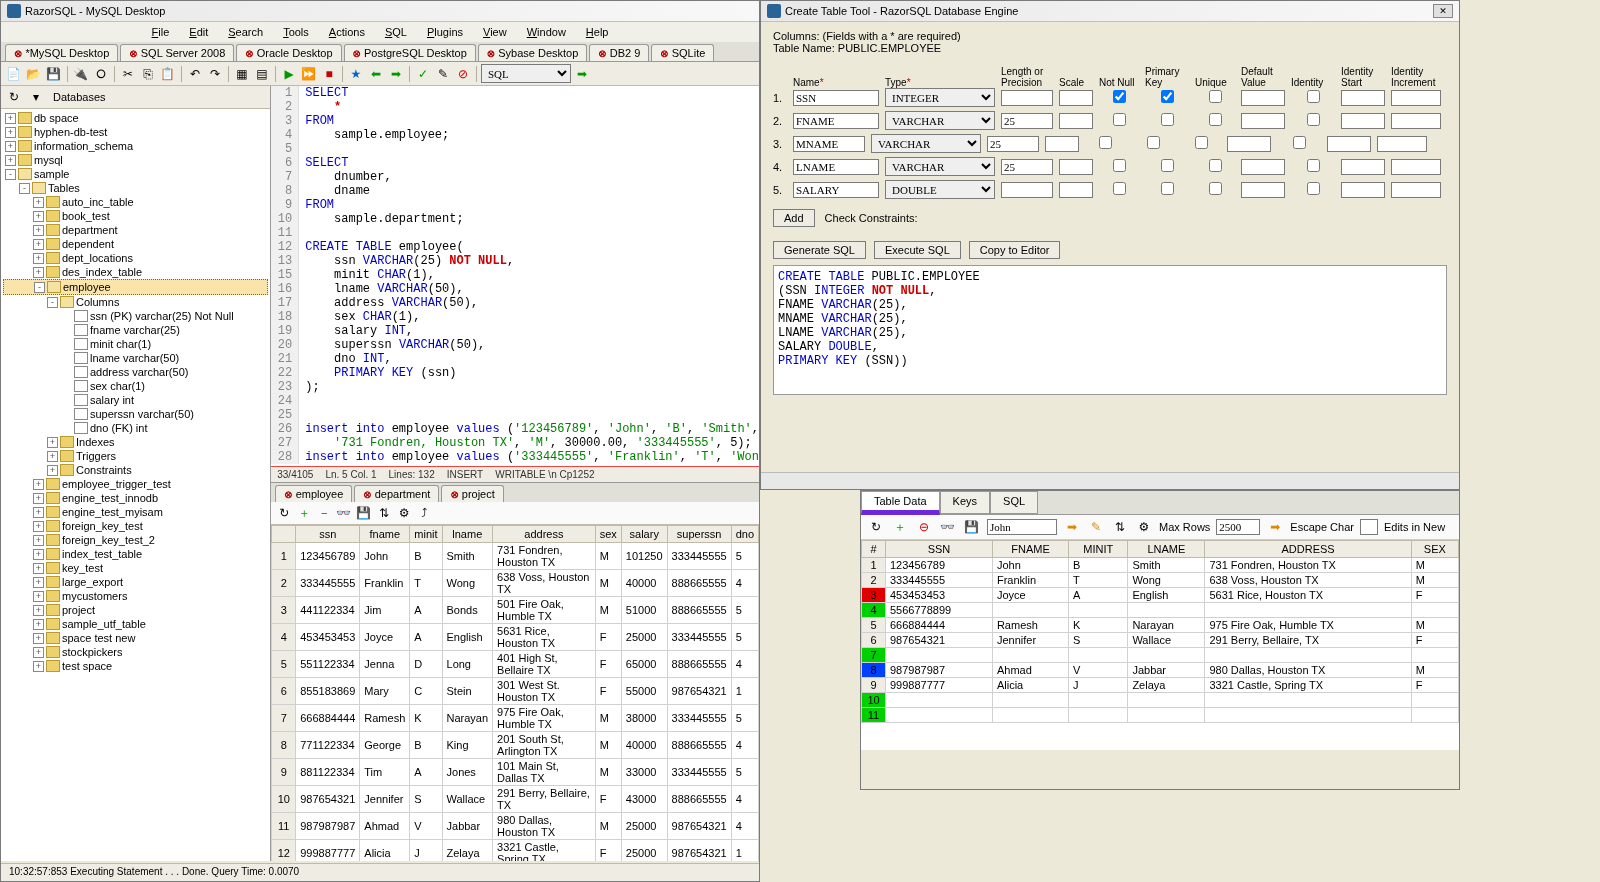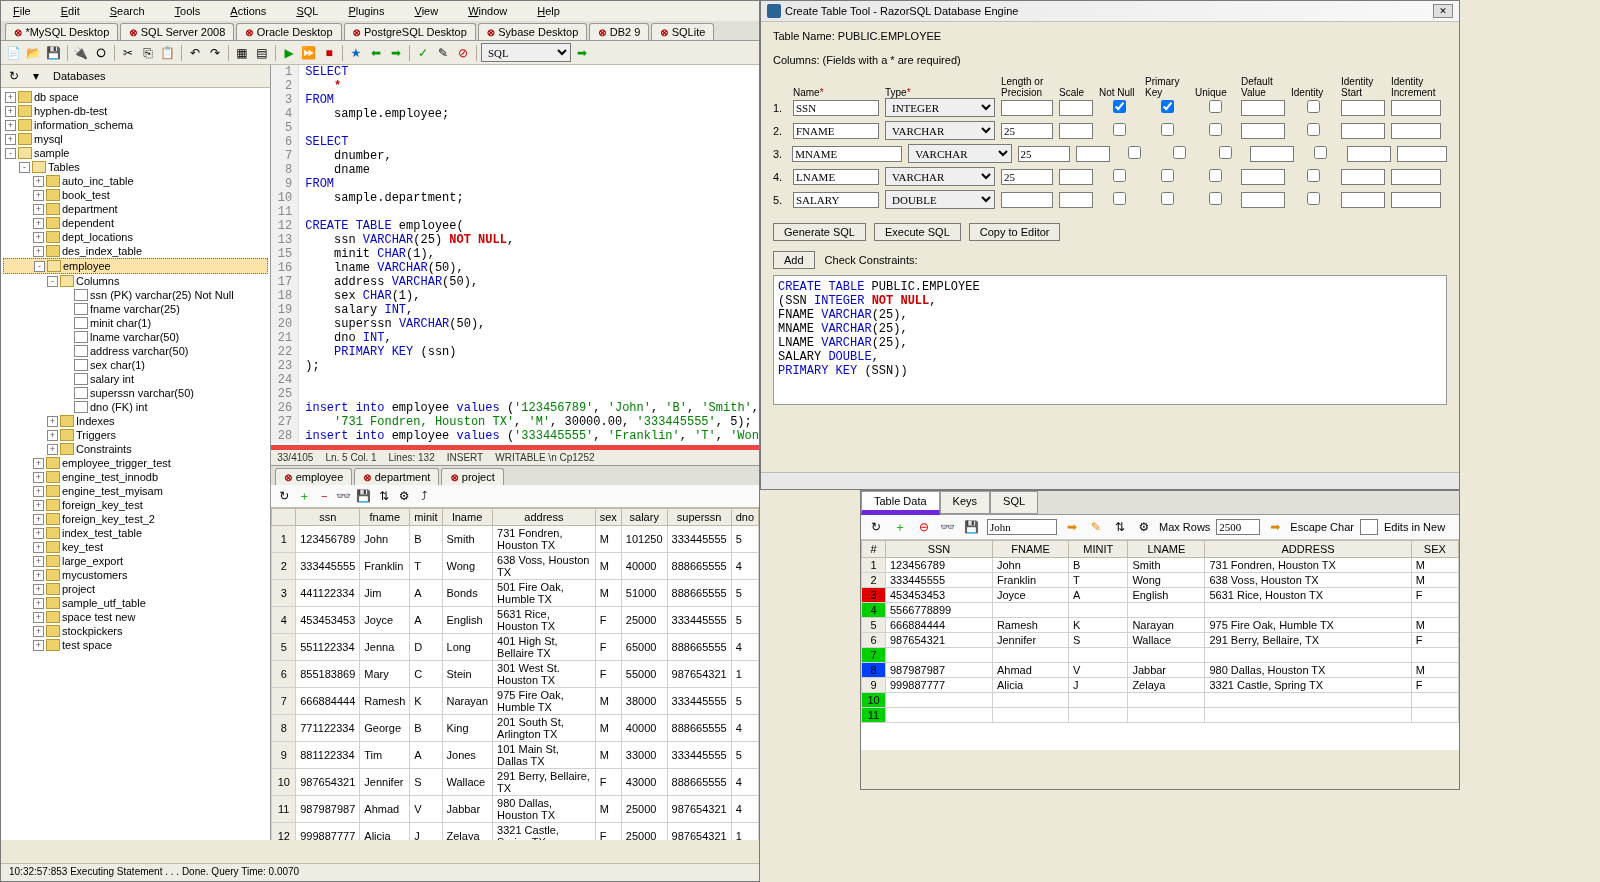--- a/index.html
+++ b/index.html
@@ -18,21 +18,21 @@
   padding: 3px 6px;
   font-size: 11px;
   border-bottom: 1px solid #c0c0c0;
   display: flex;
   align-items: center;
   gap: 4px;
 }
 .titlebar .t-icon { width: 14px; height: 14px; background: #2a6496; border-radius: 2px; display: inline-block; flex-shrink: 0; }
 .titlebar .spacer { flex: 1; }
 .win-btn { width: 20px; height: 14px; border: 1px solid #888; background: #e0e0e0; font-size: 9px; text-align: center; line-height: 12px; cursor: pointer; }
-.menubar { background: #f0f0e8; padding: 2px 4px; display: flex; gap: 14px; font-size: 11px; }
+.menubar { background: #f0f0e8; padding: 2px 4px; display: flex; gap: 4px; font-size: 11px; justify-content: center; }
 .menubar span { padding: 2px 8px; cursor: pointer; }
 .menubar span u { text-decoration: underline; }
 .tabbar { background: #e0e0d8; padding: 2px 4px 0 4px; display: flex; gap: 2px; border-bottom: 1px solid #999; }
 .tab { background: #f0f0e8; border: 1px solid #999; border-bottom: none; padding: 2px 8px; font-size: 11px; cursor: pointer; border-radius: 3px 3px 0 0; display: flex; align-items: center; gap: 3px; }
 .tab .x { color: #b00000; font-weight: bold; font-size: 10px; }
 .toolbar { background: #efece3; padding: 2px 4px; display: flex; gap: 2px; align-items: center; border-bottom: 1px solid #c0bba8; }
 .tbtn { width: 18px; height: 18px; border: none; background: transparent; cursor: pointer; display: inline-flex; align-items: center; justify-content: center; font-size: 12px; }
 .toolbar .sep { width: 1px; height: 16px; background: #b0ad9c; margin: 0 2px; }
 .main-left { position: absolute; left: 0; top: 0; width: 760px; height: 882px; border: 1px solid #7a7a7a; background: #ece9d8; }
 .content-split { display: flex; height: calc(100% - 105px); }
@@ -50,21 +50,21 @@
 .ico-col { background: #fff; border: 1px solid #888; }
 .ind0{padding-left:2px}.ind1{padding-left:16px}.ind2{padding-left:30px}.ind3{padding-left:44px}.ind4{padding-left:58px}
 .editor-area { flex: 1; display: flex; flex-direction: column; }
 .code { background: #fff; font-family: 'Courier New', monospace; font-size: 12px; overflow: auto; }
 .code-line { display: flex; }
 .gutter { width: 28px; text-align: right; padding-right: 6px; color: #888; background: #f0f0f0; border-right: 1px solid #ddd; user-select: none; flex-shrink: 0; }
 .code-txt { padding-left: 6px; white-space: pre; }
 .kw-blue { color: #0000cc; font-weight: normal; }
 .kw-red { color: #cc0000; font-weight: bold; }
 .kw-green { color: #008000; }
-.statusbar { background: #efece3; border-top: 5px solid #ef4444; padding: 2px 6px; font-size: 10px; display: flex; gap: 12px; color: #333; }
+.statusbar { background: #efece3; border-top: 1px solid #ef4444; padding: 2px 6px; font-size: 10px; display: flex; gap: 12px; color: #333; }
 .res-tabs { background: #e0e0d8; display: flex; gap: 2px; padding: 2px 4px 0 4px; border-top: 1px solid #999; }
 .grid { background: #fff; overflow: auto; }
 .grid table { border-collapse: collapse; width: 100%; font-size: 11px; }
 .grid th { background: #efece3; border: 1px solid #c0bba8; padding: 2px 4px; text-align: center; font-weight: normal; }
 .grid td { border: 1px solid #d0d0d0; padding: 1px 4px; }
 .grid .rownum { background: #efece3; text-align: center; width: 24px; }
 .create-table { position: absolute; left: 760px; top: 0; width: 700px; height: 490px; }
 .ct-body { padding: 8px 12px; font-size: 11px; }
 .ct-row { display: flex; align-items: center; gap: 6px; margin-bottom: 4px; }
 .ct-input { border: 1px solid #7a7a7a; padding: 1px 2px; font-size: 11px; font-family: Tahoma; }
@@ -83,20 +83,24 @@
 .et-grid td.red { background: #e00000; }
 .et-grid td.blue { background: #0040ff; }
 select.ct-input { height: 19px; }
 .red-star { color: #c00000; }
 .bottom-status { position: absolute; bottom: 0; left: 0; right: 0; height: 18px; background: #efece3; border-top: 1px solid #c0bba8; padding: 2px 8px; font-size: 10px; }
 </style>
 </head>
 <body>
 
 <div class="main-left">
+  <div class="titlebar">
+    <span class="t-icon"></span>
+    <span>RazorSQL - MySQL Desktop</span>
+  </div>
   <div class="menubar" id="main-menu">
       <span><u>F</u>ile</span>
       <span><u>E</u>dit</span>
       <span><u>S</u>earch</span>
       <span><u>T</u>ools</span>
       <span><u>A</u>ctions</span>
       <span><u>S</u>QL</span>
       <span><u>P</u>lugins</span>
       <span><u>V</u>iew</span>
       <span><u>W</u>indow</span>
@@ -686,25 +690,25 @@
 </div>
 
 <div class="win create-table">
   <div class="titlebar">
     <span class="t-icon"></span>
     <span>Create Table Tool - RazorSQL Database Engine</span>
     <span class="spacer"></span>
     <span class="win-btn">✕</span>
   </div>
   <div class="ct-body">
+    <div><span>Columns: (Fields with a * are required)</span></div>
     <div style="margin-bottom:12px">
       <span>Table Name:</span>
       <span>PUBLIC.EMPLOYEE</span>
     </div>
-    <div><span>Columns: (Fields with a * are required)</span></div>
     <div class="ct-cols-hdr" id="ct-headers">
         <div style="width:14px"></div>
         <div style="width:86px">Name<span class="red-star">*</span></div>
         <div style="width:110px">Type<span class="red-star">*</span></div>
         <div style="width:52px">Length or Precision</div>
         <div style="width:34px">Scale</div>
         <div style="width:40px">Not Null</div>
         <div style="width:44px">Primary Key</div>
         <div style="width:40px">Unique</div>
         <div style="width:44px">Default Value</div>
@@ -736,21 +740,21 @@
     <div style="width:40px;text-align:center"><input type="checkbox" class="ct-chk" style=""></div>
     <div style="width:44px;text-align:center"><input type="checkbox" class="ct-chk" style=""></div>
     <div style="width:40px;text-align:center"><input type="checkbox" class="ct-chk" style=""></div>
     <input class="ct-input" style="width: 44px;">
     <div style="width:44px;text-align:center"><input type="checkbox" class="ct-chk" style=""></div>
     <input class="ct-input" style="width: 44px;">
     <input class="ct-input" style="width: 50px;">
   </div>
         <div class="ct-row">
     <span style="width:14px">3.</span>
-    <input class="ct-input" style="width: 110px;" value="MNAME">
+    <input class="ct-input" style="width: 72px;" value="MNAME">
     <select class="ct-input" style="width:110px"><option>VARCHAR</option></select>
     <input class="ct-input" style="width: 52px;" value="25">
     <input class="ct-input" style="width: 34px;">
     <div style="width:40px;text-align:center"><input type="checkbox" class="ct-chk" style=""></div>
     <div style="width:44px;text-align:center"><input type="checkbox" class="ct-chk" style=""></div>
     <div style="width:40px;text-align:center"><input type="checkbox" class="ct-chk" style=""></div>
     <input class="ct-input" style="width: 44px;">
     <div style="width:44px;text-align:center"><input type="checkbox" class="ct-chk" style=""></div>
     <input class="ct-input" style="width: 44px;">
     <input class="ct-input" style="width: 50px;">
@@ -777,28 +781,28 @@
     <input class="ct-input" style="width: 34px;">
     <div style="width:40px;text-align:center"><input type="checkbox" class="ct-chk" style=""></div>
     <div style="width:44px;text-align:center"><input type="checkbox" class="ct-chk" style=""></div>
     <div style="width:40px;text-align:center"><input type="checkbox" class="ct-chk" style=""></div>
     <input class="ct-input" style="width: 44px;">
     <div style="width:44px;text-align:center"><input type="checkbox" class="ct-chk" style=""></div>
     <input class="ct-input" style="width: 44px;">
     <input class="ct-input" style="width: 50px;">
   </div>
       </div>
+    <div style="margin-top:10px;display:flex;gap:10px;align-items:center">
+      <button class="ct-btn">Add</button>
+      <span>Check Constraints:</span>
+    </div>
     <div style="margin-top:14px;display:flex;gap:8px">
       <button class="ct-btn">Generate SQL</button>
       <button class="ct-btn">Execute SQL</button>
       <button class="ct-btn">Copy to Editor</button>
-    </div>
-    <div style="margin-top:10px;display:flex;gap:10px;align-items:center">
-      <button class="ct-btn">Add</button>
-      <span>Check Constraints:</span>
     </div>
     <div class="ct-sql" id="ct-sql"><span class="kw-blue">CREATE TABLE</span> PUBLIC.EMPLOYEE
 (SSN <span class="kw-blue">INTEGER</span> <span class="kw-red">NOT NULL</span>,
 FNAME <span class="kw-blue">VARCHAR</span>(25),
 MNAME <span class="kw-blue">VARCHAR</span>(25),
 LNAME <span class="kw-blue">VARCHAR</span>(25),
 SALARY <span class="kw-blue">DOUBLE</span>,
 <span class="kw-blue">PRIMARY KEY</span> (SSN))</div>
   </div>
   <div class="ct-scrollbar-h"></div>

